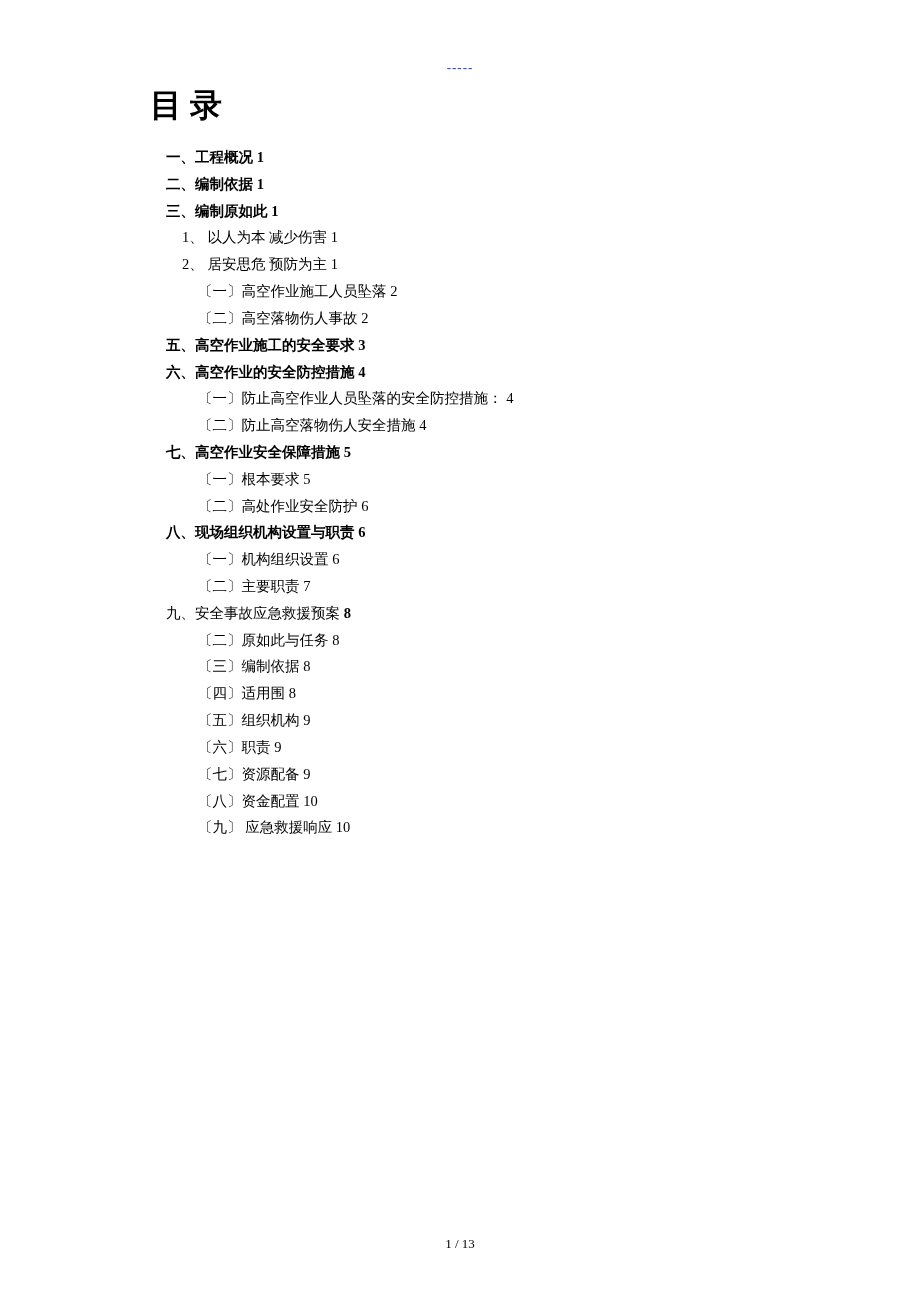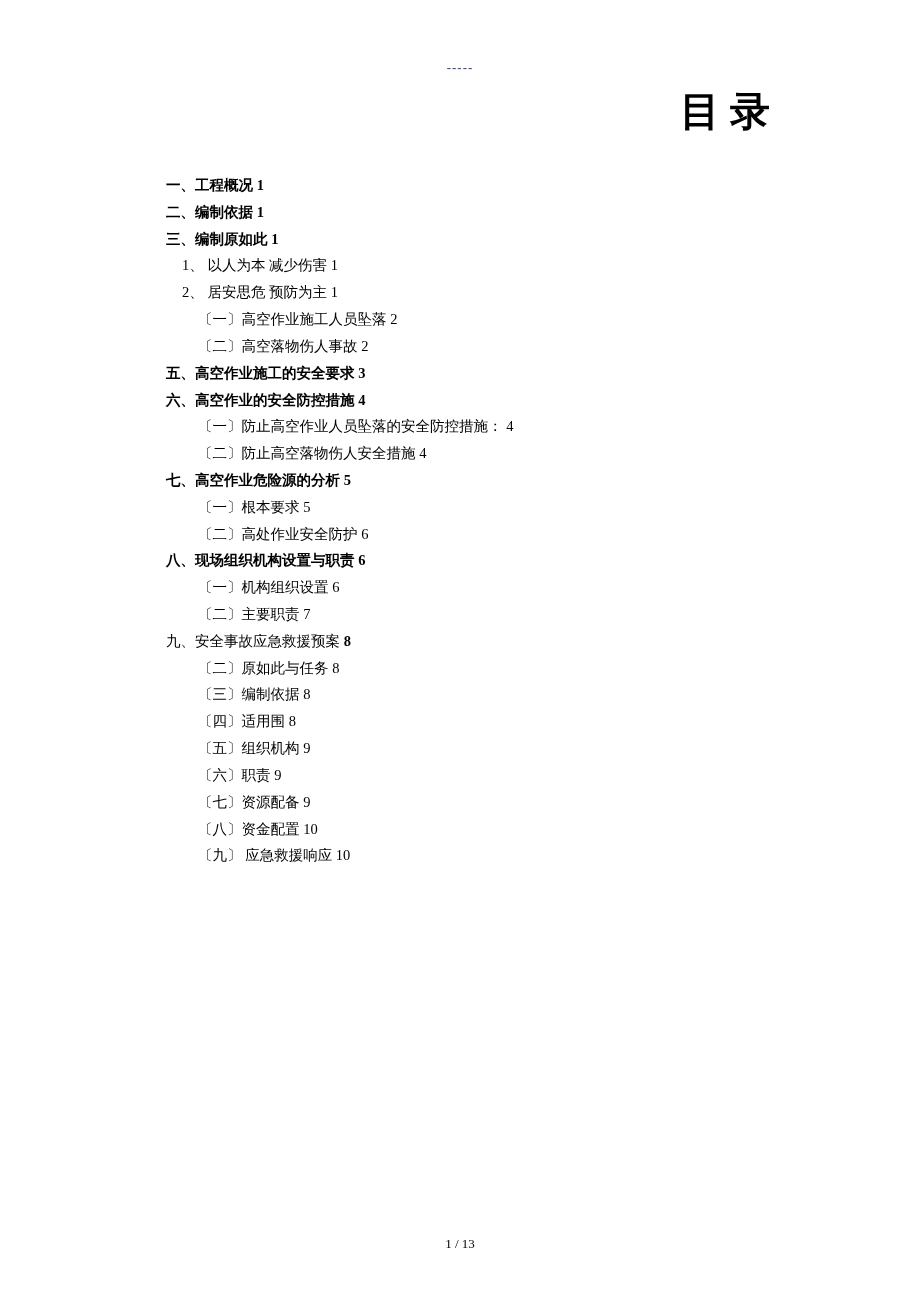--- a/index.html
+++ b/index.html
@@ -16,24 +16,24 @@
   }
   .header-dash {
     text-align: center;
     color: #3b4fa3;
     font-size: 13px;
     letter-spacing: 1px;
     margin-bottom: 8px;
     font-weight: bold;
   }
   .title {
-    text-align: right;
-    font-size: 40px;
+    text-align: left;
+    font-size: 32px;
     font-weight: bold;
-    margin-bottom: 33px;
+    margin-bottom: 16px;
     font-family: "SimSun", "宋体", serif;
   }
   .toc-entry {
     font-size: 14.5px;
     line-height: 1.85;
   }
   .lvl0 { margin-left: 16px; }
   .lvl1 { margin-left: 32px; }
   .lvl2 { margin-left: 48px; }
   .bold { font-weight: bold; }
@@ -58,21 +58,21 @@
       <div class="toc-entry lvl0 bold"><span style="font-weight: bold;">二、编制依据</span><span style="font-weight: bold;">   1</span></div>
       <div class="toc-entry lvl0 bold"><span style="font-weight: bold;">三、编制原如此</span><span style="font-weight: bold;"> 1</span></div>
       <div class="toc-entry lvl1"><span>1、  以人为本 减少伤害</span><span> 1</span></div>
       <div class="toc-entry lvl1"><span>2、  居安思危 预防为主</span><span> 1</span></div>
       <div class="toc-entry lvl2"><span>〔一〕高空作业施工人员坠落</span><span> 2</span></div>
       <div class="toc-entry lvl2"><span>〔二〕高空落物伤人事故</span><span> 2</span></div>
       <div class="toc-entry lvl0 bold"><span style="font-weight: bold;">五、高空作业施工的安全要求</span><span style="font-weight: bold;"> 3</span></div>
       <div class="toc-entry lvl0 bold"><span style="font-weight: bold;">六、高空作业的安全防控措施</span><span style="font-weight: bold;"> 4</span></div>
       <div class="toc-entry lvl2"><span>〔一〕防止高空作业人员坠落的安全防控措施：</span><span> 4</span></div>
       <div class="toc-entry lvl2"><span>〔二〕防止高空落物伤人安全措施</span><span> 4</span></div>
-      <div class="toc-entry lvl0 bold"><span style="font-weight: bold;">七、高空作业危险源的分析</span><span style="font-weight: bold;"> 5</span></div>
+      <div class="toc-entry lvl0 bold"><span style="font-weight: bold;">七、高空作业安全保障措施</span><span style="font-weight: bold;"> 5</span></div>
       <div class="toc-entry lvl2"><span>〔一〕根本要求</span><span> 5</span></div>
       <div class="toc-entry lvl2"><span>〔二〕高处作业安全防护</span><span> 6</span></div>
       <div class="toc-entry lvl0 bold"><span style="font-weight: bold;">八、现场组织机构设置与职责</span><span style="font-weight: bold;"> 6</span></div>
       <div class="toc-entry lvl2"><span>〔一〕机构组织设置</span><span> 6</span></div>
       <div class="toc-entry lvl2"><span>〔二〕主要职责</span><span> 7</span></div>
       <div class="toc-entry lvl0 bold"><span style="font-weight: normal;">九、安全事故应急救援预案</span><span style="font-weight: bold;"> 8</span></div>
       <div class="toc-entry lvl2"><span>〔二〕原如此与任务</span><span> 8</span></div>
       <div class="toc-entry lvl2"><span>〔三〕编制依据</span><span> 8</span></div>
       <div class="toc-entry lvl2"><span>〔四〕适用围</span><span> 8</span></div>
       <div class="toc-entry lvl2"><span>〔五〕组织机构</span><span> 9</span></div>

